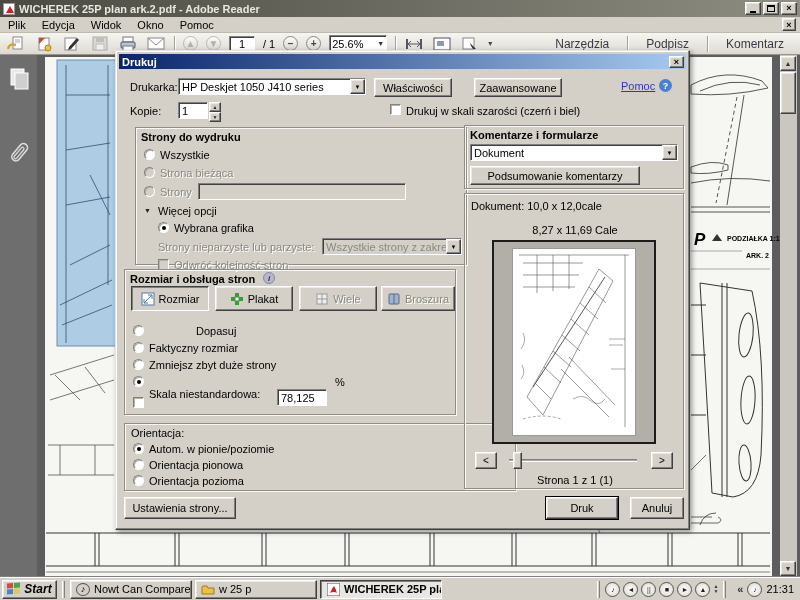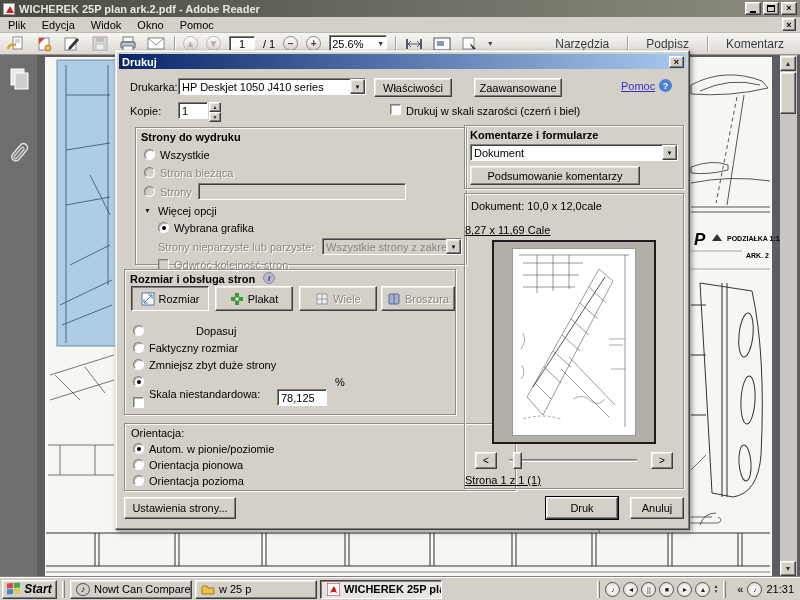--- a/index.html
+++ b/index.html
@@ -7,21 +7,21 @@
   body { font-family:"Liberation Sans", sans-serif; font-size:11px; color:#000; }
   #screen { position:relative; width:800px; height:600px; background:#5d5d5f; overflow:hidden; }
 
   
   .out  { background:#d4d0c8; border:1px solid; border-color:#fff #404040 #404040 #fff; box-shadow:inset -1px -1px 0 #808080, inset 1px 1px 0 #ece9e2; }
   .in   { border:1px solid; border-color:#808080 #fff #fff #808080; box-shadow:inset 1px 1px 0 #404040; background:#fff; }
   .pressed { background:#d4d0c8; border:1px solid; border-color:#404040 #fff #fff #404040; box-shadow:inset 1px 1px 0 #808080; }
   .grp { position:absolute; border:1px solid #8f8d84; box-shadow:inset 1px 1px 0 rgba(255,255,255,.85), 1px 1px 0 rgba(255,255,255,.85); }
   .dis { color:#8a887f; text-shadow:1px 1px 0 #fff; }
   .abs { position:absolute; }
-  .ctr { text-align:left;text-decoration:underline; }
+  .ctr { text-align:center; }
 
   
   #titlebar { position:absolute; left:0; top:0; width:800px; height:17px;
     background:linear-gradient(90deg,#4a4a42,#8d8d81); color:#e8e8e0; font-weight:bold;
     display:flex; align-items:center; padding:0 3px; }
   #titlebar .appicon { width:12px; height:12px; margin-right:4px; background:#fff; border:1px solid #999; position:relative; }
   #titlebar .appicon:before { content:""; position:absolute; left:2px; top:2px; border-left:4px solid transparent; border-right:4px solid transparent; border-bottom:7px solid #c22; }
   .winbtns { margin-left:auto; display:flex; gap:2px; }
   .winbtn { width:16px; height:13px; font-size:9px; line-height:11px; text-align:center; color:#000; font-weight:bold; }
   .glyph-min { display:block; width:6px; height:2px; background:#000; margin:8px auto 0; }

